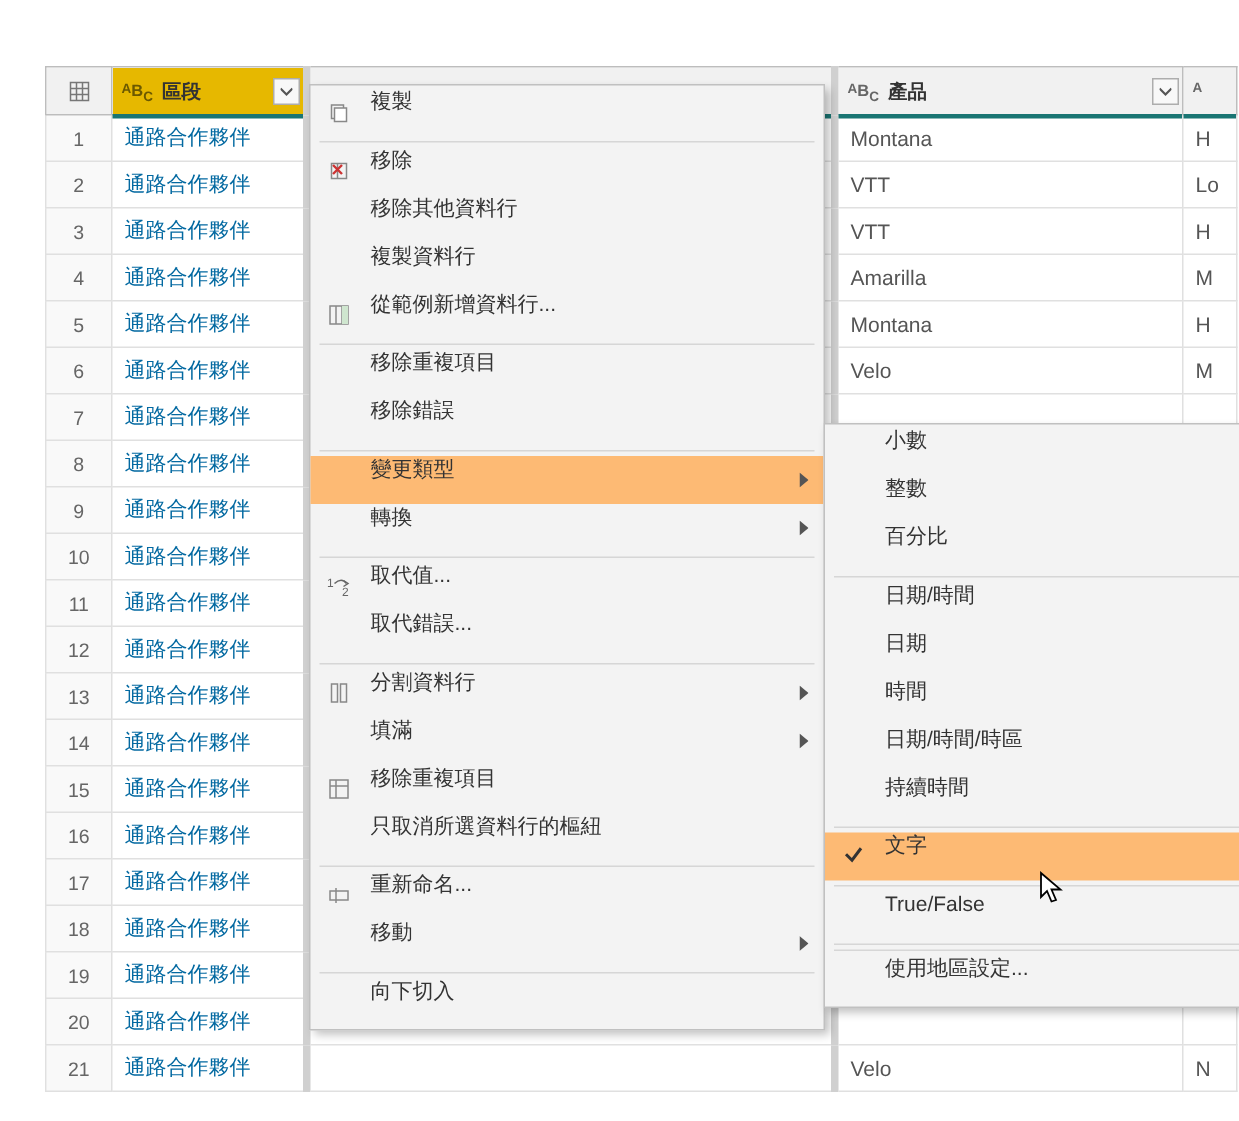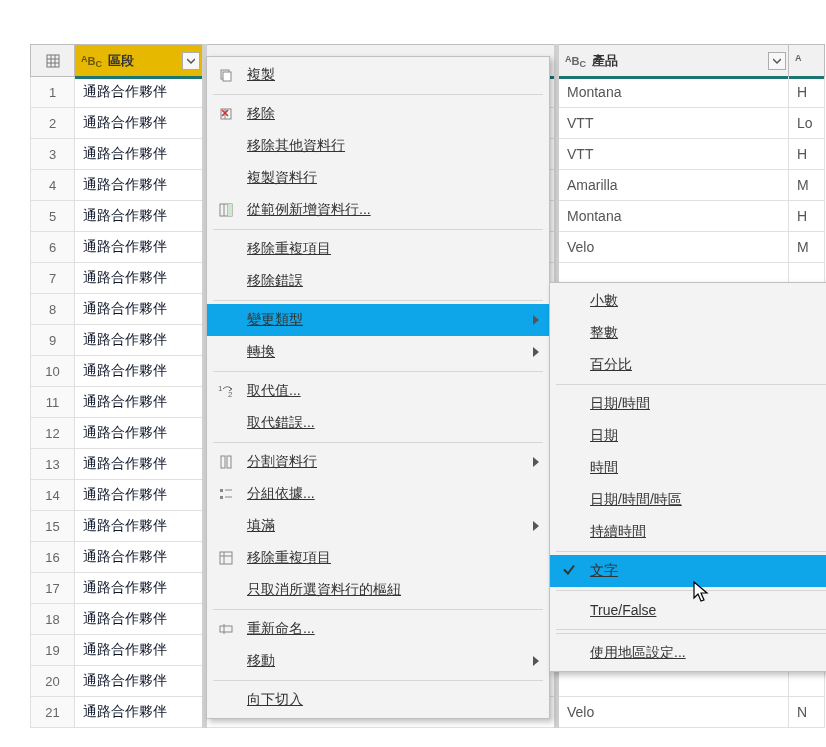--- a/index.html
+++ b/index.html
@@ -87,44 +87,43 @@
     padding: 6px 8px;
     font-size: 14px;
     color: #555;
     background: #fff;
   }
   .col-seg { width: 130px; }
   .col-gap { width: 352px; border-left: 5px solid #d0d0d0; border-right: 5px solid #d0d0d0;}
   .col-prod { width: 232px; }
   .col-last { width: 36px; }
   tr.data-row { height: 31px; }
-  tr.data-row .cell.seg { color:#0f172a; }
+  tr.data-row .cell.seg { color:#0369a1; }
 
   
   .menu {
     position: absolute;
     background: #f3f3f3;
     border: 1px solid #c0c0c0;
     box-shadow: 3px 3px 6px rgba(0,0,0,.25);
     padding: 2px 0;
     font-size: 14px;
     color: #333;
   }
   .menu.primary { top: 56px; left: 206px; width: 344px; }
   .menu.sub { top: 282px; left: 549px; width: 302px; }
   .mitem {
     display: flex;
-    align-items: center;
+    align-items: flex-start;
     height: 32px;
     padding: 0 18px 0 40px;
     position: relative;
     white-space: nowrap;
-    text-decoration: underline;
-  }
-  .mitem.hover { background: #0ea5e9; }
+  }
+  .mitem.hover { background: #fdba74; }
   .mitem .arrow {
     position: absolute;
     right: 10px;
     top: 50%;
     transform: translateY(-50%);
   }
   .mitem .micon {
     position: absolute;
     left: 10px;
     top: 50%;
@@ -442,31 +441,20 @@
           <rect x="2" y="1" width="4" height="12" fill="none" stroke="#888"></rect>
           <rect x="8" y="1" width="4" height="12" fill="none" stroke="#888"></rect>
         </svg>
     </span>
     <span>分割資料行</span>
     <span class="arrow"><svg width="6" height="10" viewBox="0 0 6 10">
           <path d="M0 0 L6 5 L0 10 Z" fill="#555"></path>
         </svg></span>
   </div>
   <div class="mitem">
-    <span class="micon">
-      <svg width="14" height="14" viewBox="0 0 14 14">
-          <rect x="1" y="2" width="3" height="3" fill="#888"></rect>
-          <rect x="1" y="9" width="3" height="3" fill="#888"></rect>
-          <line x1="6" y1="3" x2="13" y2="3" stroke="#888"></line>
-          <line x1="6" y1="10" x2="13" y2="10" stroke="#888"></line>
-        </svg>
-    </span>
-    <span>分組依據...</span>
-  </div>
-  <div class="mitem">
     <span>填滿</span>
     <span class="arrow"><svg width="6" height="10" viewBox="0 0 6 10">
           <path d="M0 0 L6 5 L0 10 Z" fill="#555"></path>
         </svg></span>
   </div>
   <div class="mitem">
     <span class="micon">
       <svg width="14" height="14" viewBox="0 0 14 14">
           <rect x="1" y="1" width="12" height="12" fill="none" stroke="#888"></rect>
           <line x1="1" y1="5" x2="13" y2="5" stroke="#888"></line>

